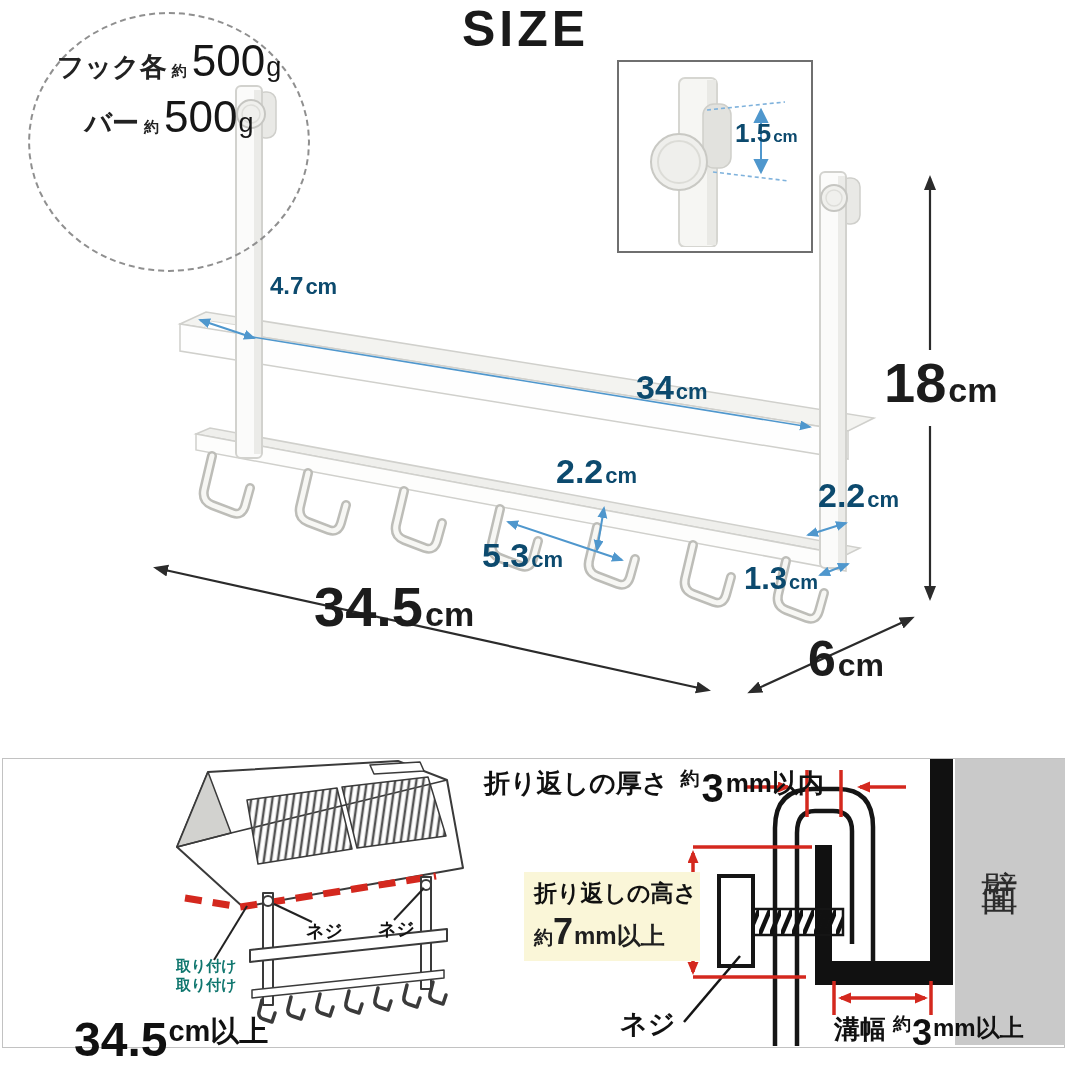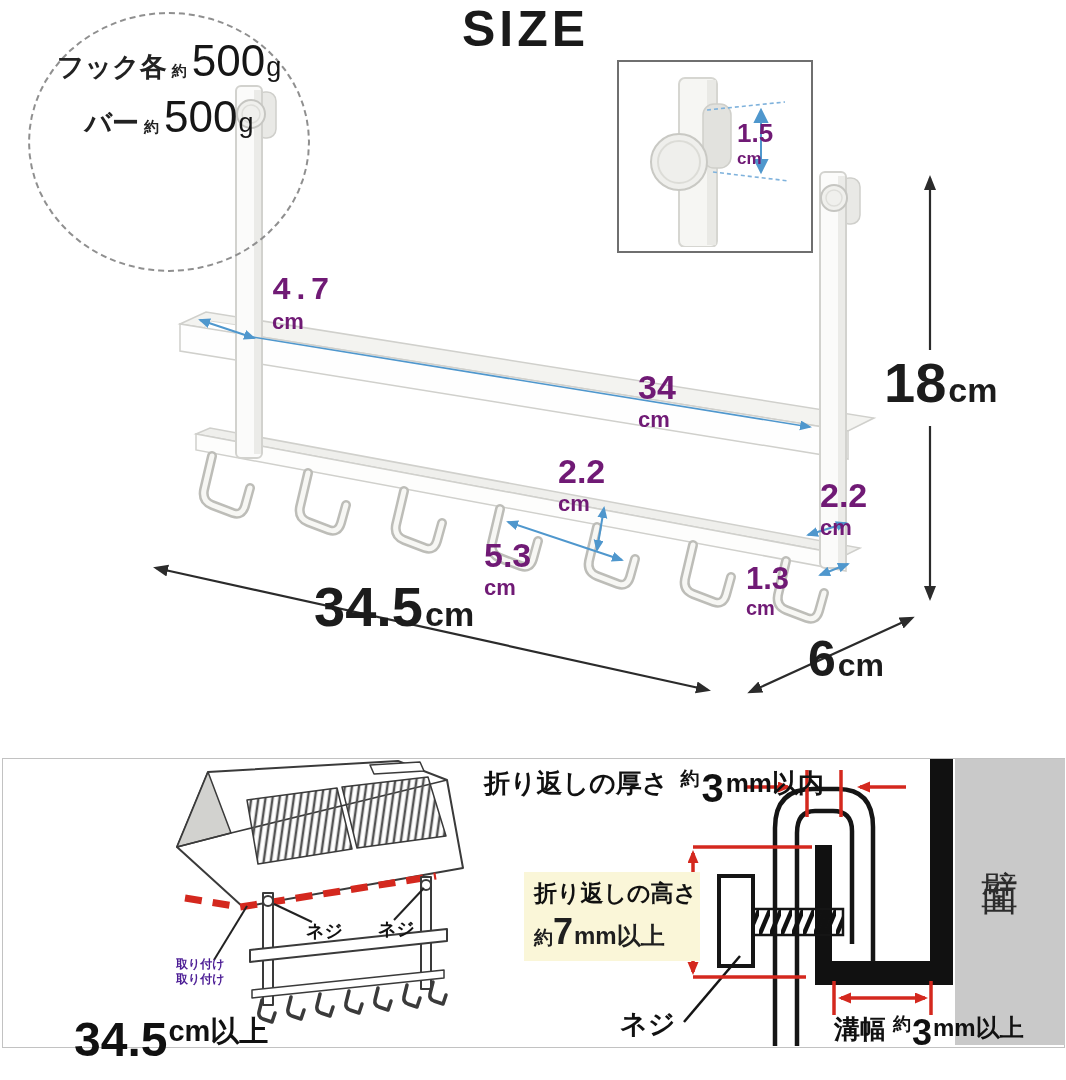--- a/index.html
+++ b/index.html
@@ -15,24 +15,24 @@
   .lc-row.first{margin-top:22px;}
   .lc-row.second{margin-top:6px;}
   .lc-label{font-size:27px;font-weight:700;color:#222;}
   .lc-approx{font-size:15px;font-weight:700;margin:0 5px;color:#222;}
   .lc-value{font-size:44px;font-weight:500;color:#161616;}
   .lc-unit{font-size:27px;font-weight:500;margin-left:1px;color:#161616;}
   #inset-box{position:absolute;left:617px;top:60px;width:192px;height:189px;border:2px solid #6f6f6f;background:#fff;}
   
   .dim{position:absolute;display:flex;align-items:baseline;white-space:nowrap;font-weight:700;}
   .dim .u{margin-left:2px;}
-  .dim.blue{color:#701a75;flex-direction:column;}
+  .dim.blue{color:#0c4a6e;}
   .dim.black{color:#1c1c1c;font-weight:600;}
   #lbl-d15{left:735px;top:118px;}   #lbl-d15 .v{font-size:26px;} #lbl-d15 .u{font-size:17px;}
-  #lbl-d47{left:270px;top:272px;}   #lbl-d47 .v{font-size:32px;font-family:Liberation Mono, monospace;} #lbl-d47 .u{font-size:22px;}
+  #lbl-d47{left:270px;top:272px;}   #lbl-d47 .v{font-size:24px;} #lbl-d47 .u{font-size:22px;}
   #lbl-d34{left:636px;top:368px;}   #lbl-d34 .v{font-size:34px;} #lbl-d34 .u{font-size:22px;}
   #lbl-d22a{left:556px;top:452px;}  #lbl-d22a .v{font-size:34px;} #lbl-d22a .u{font-size:22px;}
   #lbl-d53{left:482px;top:536px;}   #lbl-d53 .v{font-size:34px;} #lbl-d53 .u{font-size:22px;}
   #lbl-d22b{left:818px;top:476px;}  #lbl-d22b .v{font-size:34px;} #lbl-d22b .u{font-size:22px;}
   #lbl-d13{left:744px;top:561px;}   #lbl-d13 .v{font-size:31px;} #lbl-d13 .u{font-size:20px;}
   #lbl-d18{left:884px;top:350px;}   #lbl-d18 .v{font-size:56px;} #lbl-d18 .u{font-size:34px;}
   #lbl-d345{left:314px;top:574px;}  #lbl-d345 .v{font-size:56px;} #lbl-d345 .u{font-size:34px;}
   #lbl-d6{left:808px;top:630px;}    #lbl-d6 .v{font-size:50px;} #lbl-d6 .u{font-size:32px;}
   
   #bottom-panel{position:absolute;left:2px;top:758px;width:1061px;height:288px;border:1px solid #c2c2c2;background:#ffffff;}
@@ -53,21 +53,21 @@
   #lbl-neji-cross{position:absolute;left:620px;top:1006px;font-size:27px;font-weight:700;color:#111;}
   #lbl-groove{left:810px;top:1012px;margin-left:24px;}
   #lbl-groove .t{font-size:26px;font-weight:700;}
   #lbl-groove .a{font-size:18px;font-weight:700;margin-left:7px;margin-right:1px;}
   #lbl-groove .n{font-size:36px;font-weight:600;}
   #lbl-groove .s{font-size:24px;font-weight:700;margin-left:1px;}
   #lbl-hood-width{left:72px;top:1012px;}
   #lbl-hood-width .t{font-size:29px;font-weight:700;}
   #lbl-hood-width .n{font-size:48px;font-weight:600;margin-left:2px;}
   #lbl-hood-width .s{font-size:29px;font-weight:700;margin-left:1px;}
-  #lbl-mount{position:absolute;left:176px;top:957px;font-size:12px;font-weight:700;line-height:1.25;color:#4c1d95;}
+  #lbl-mount{position:absolute;left:176px;top:957px;font-size:15px;font-weight:700;line-height:1.25;color:#0f766e;}
   #lbl-neji-left{position:absolute;left:306px;top:919px;font-size:18px;font-weight:700;color:#111;}
   #lbl-neji-right{position:absolute;left:378px;top:917px;font-size:18px;font-weight:700;color:#111;}
 </style>
 </head>
 <body>
 
 <div id="stage">
 
   <div id="size-title">SIZE</div>
 

